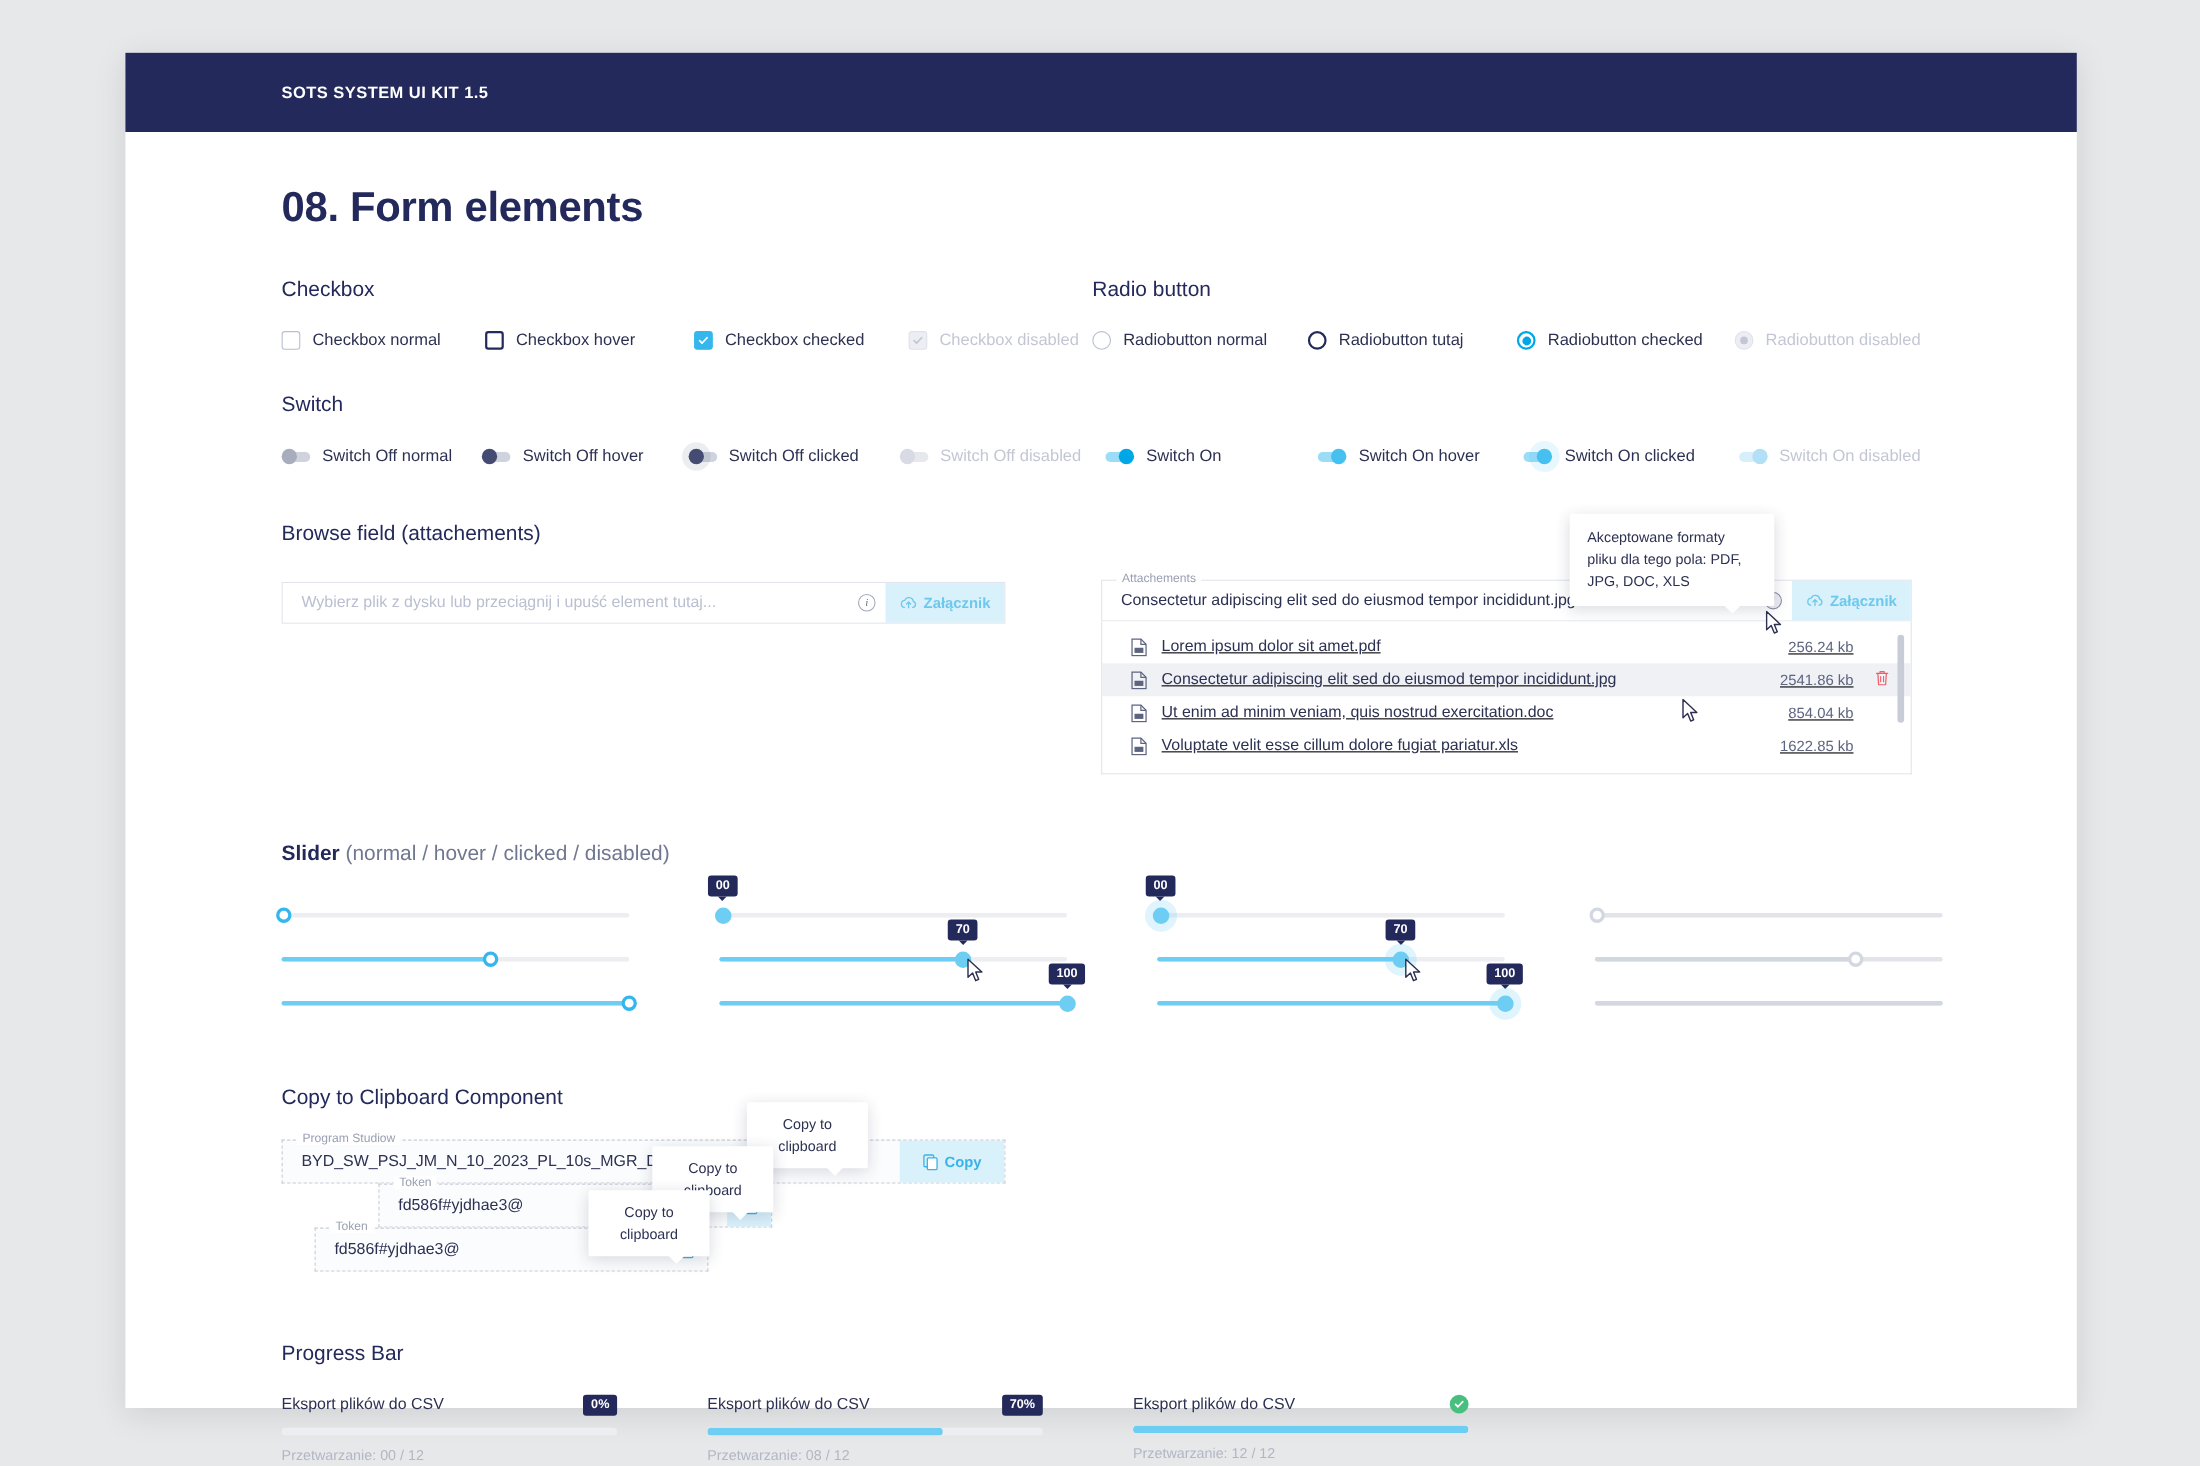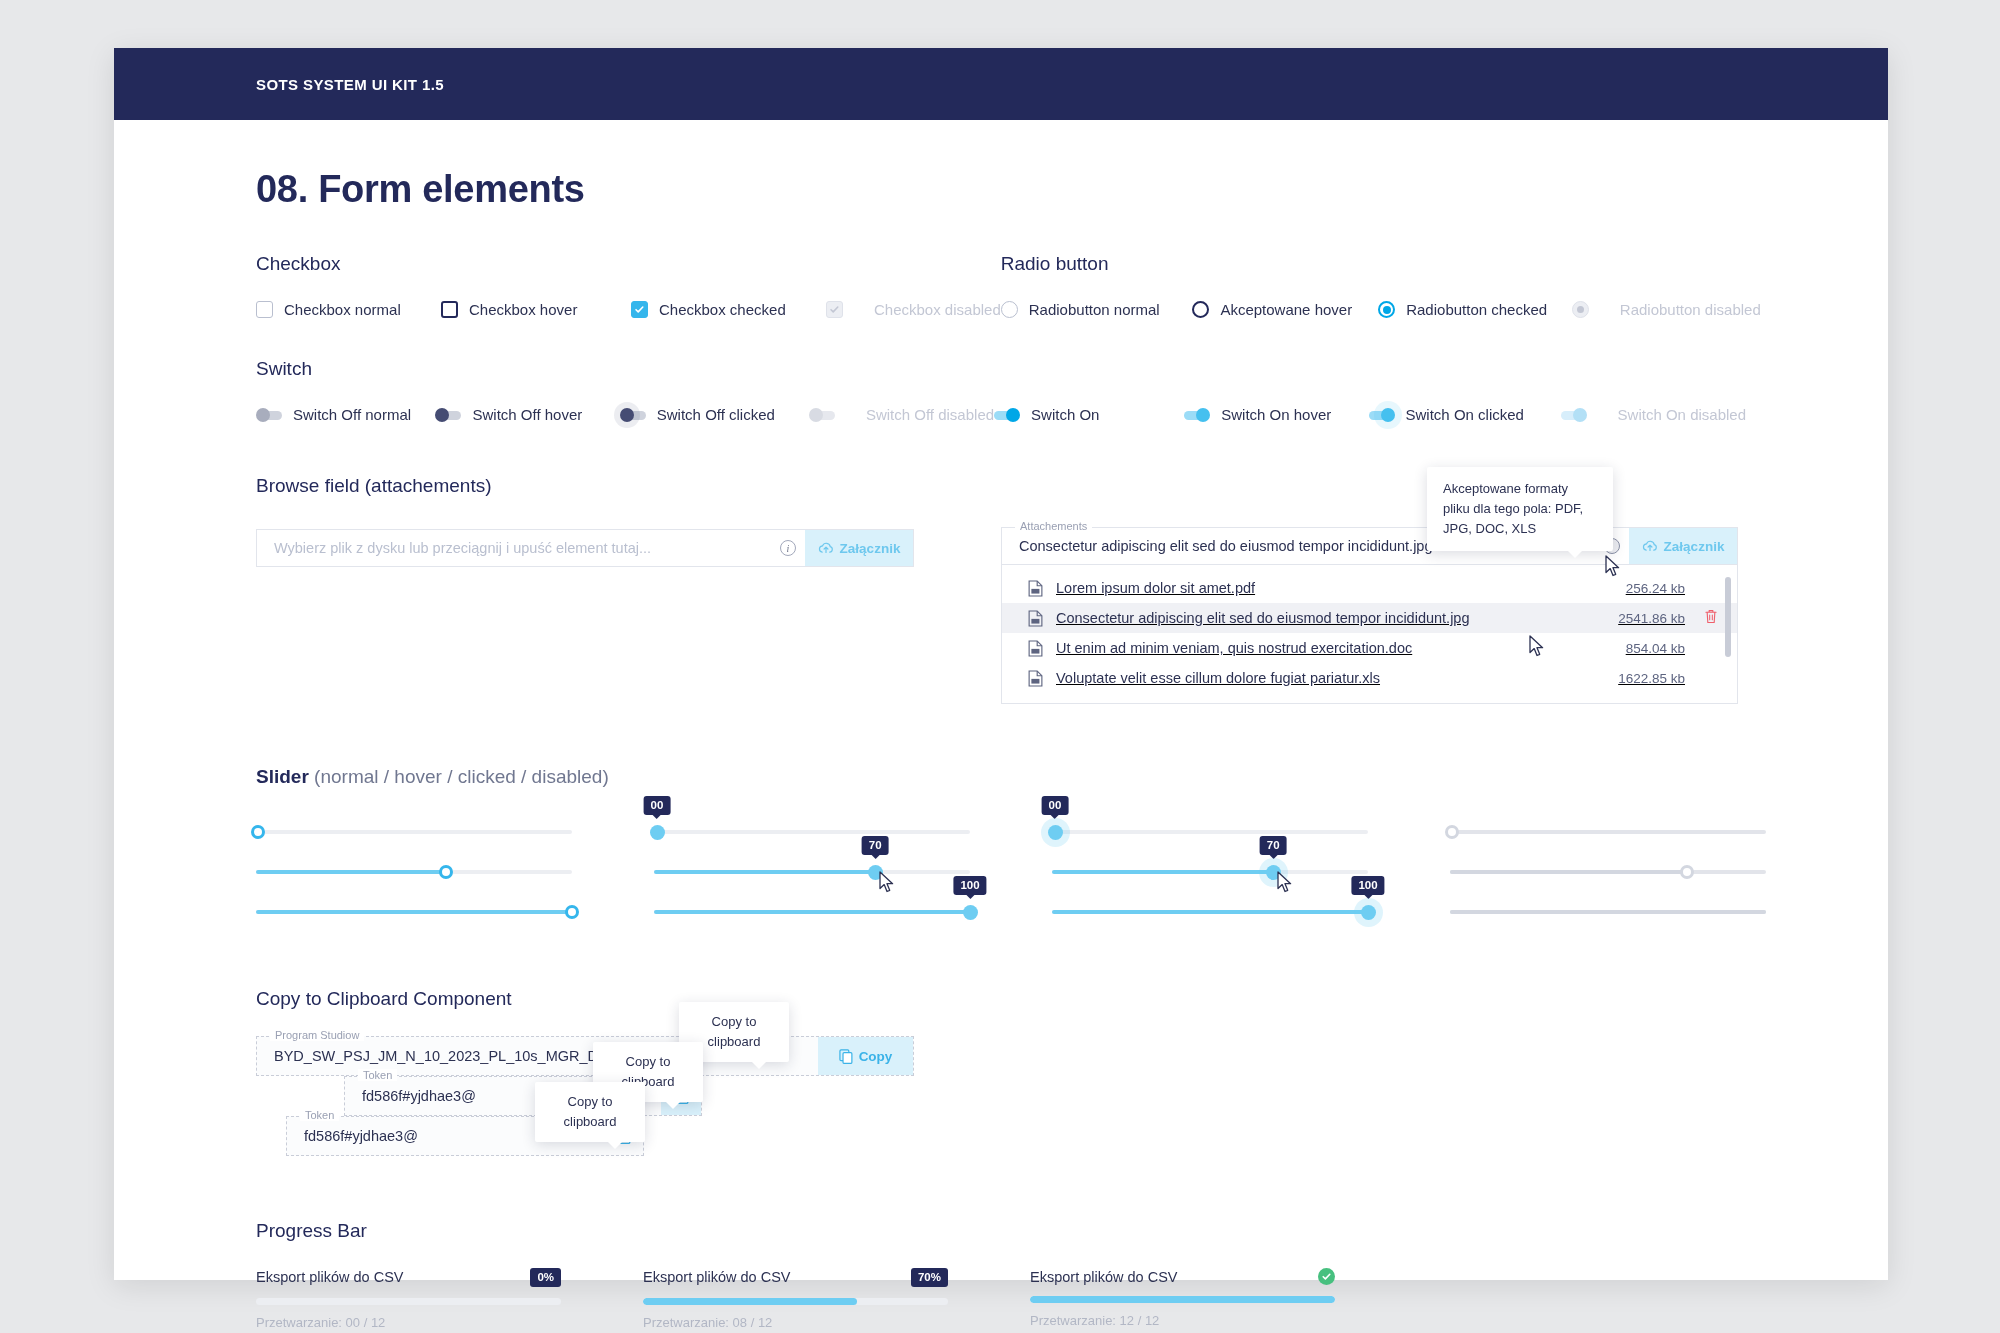--- a/index.html
+++ b/index.html
@@ -47,21 +47,21 @@
   .two-col { display: flex; margin-top: 42px; }
   .col-left { width: 760px; }
   .col-right { width: 760px; margin-left: 0px; }
 
   .opt-row { display: flex; align-items: center; }
   .opt {
     display: flex; align-items: center;
     font-size: 15px; color: #2c3152;
     white-space: nowrap;
   }
-  .opt.disabled { color: #c3c7d4; gap: 20px; }
+  .opt.disabled { color: #c3c7d4; }
   .opt .lbl { margin-left: 11px; }
 
   
   .cbx {
     width: 17px; height: 17px; border-radius: 3px;
     border: 1.6px solid #b9bfcf; background: #fff;
     display:inline-flex; align-items:center; justify-content:center;
     flex: 0 0 auto;
   }
   .cbx.hover { border-color: #23295a; border-width: 2px; }
@@ -310,21 +310,21 @@
         <div class="sec-head">Radio button</div>
         <div class="opt-row">
 
           <div class="opt" style="width:196px">
             <span class="rad"></span>
             <span class="lbl">Radiobutton normal</span>
           </div>
 
           <div class="opt" style="width:190px">
             <span class="rad hover"></span>
-            <span class="lbl">Akceptowane hover</span>
+            <span class="lbl">Radiobutton tutaj</span>
           </div>
 
           <div class="opt" style="width:198px">
             <span class="rad checked">
                 <span class="dot"></span>
               </span>
             <span class="lbl">Radiobutton checked</span>
           </div>
 
           <div class="opt disabled">

